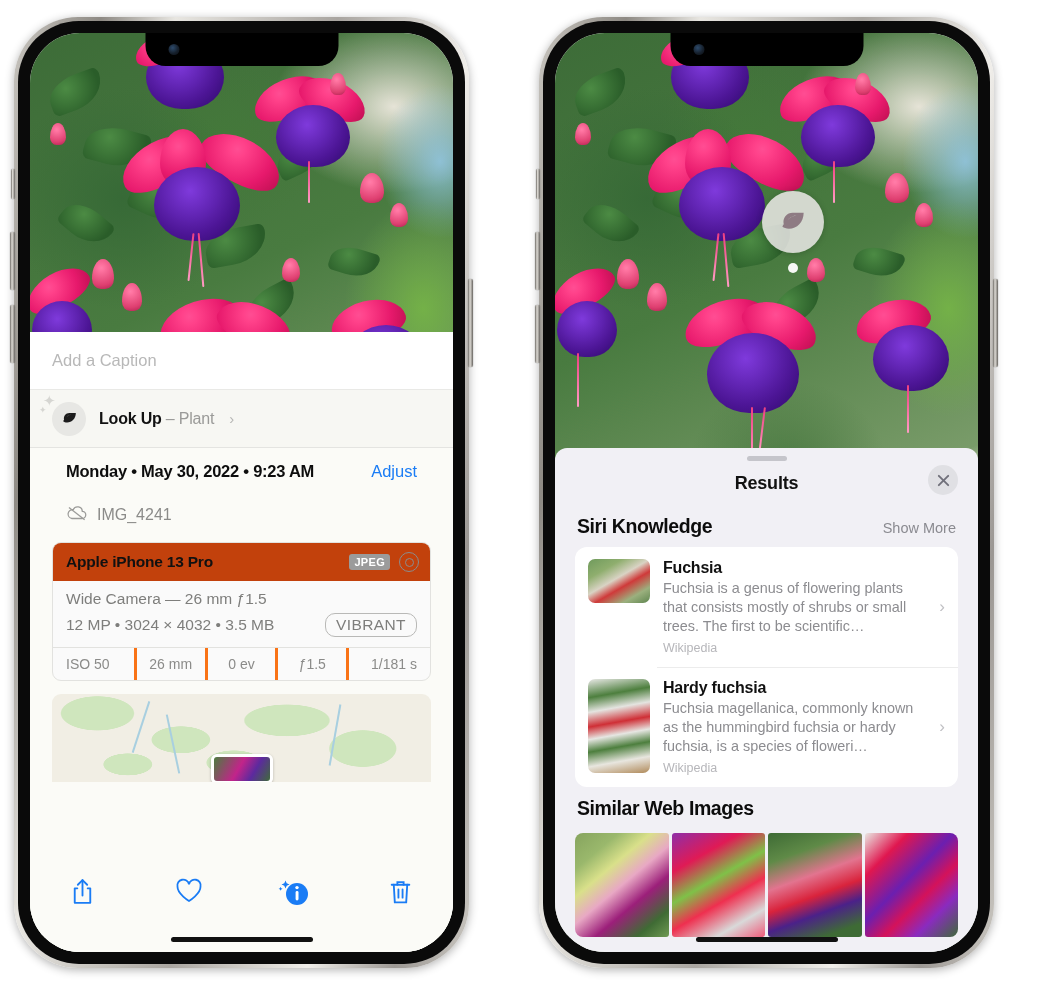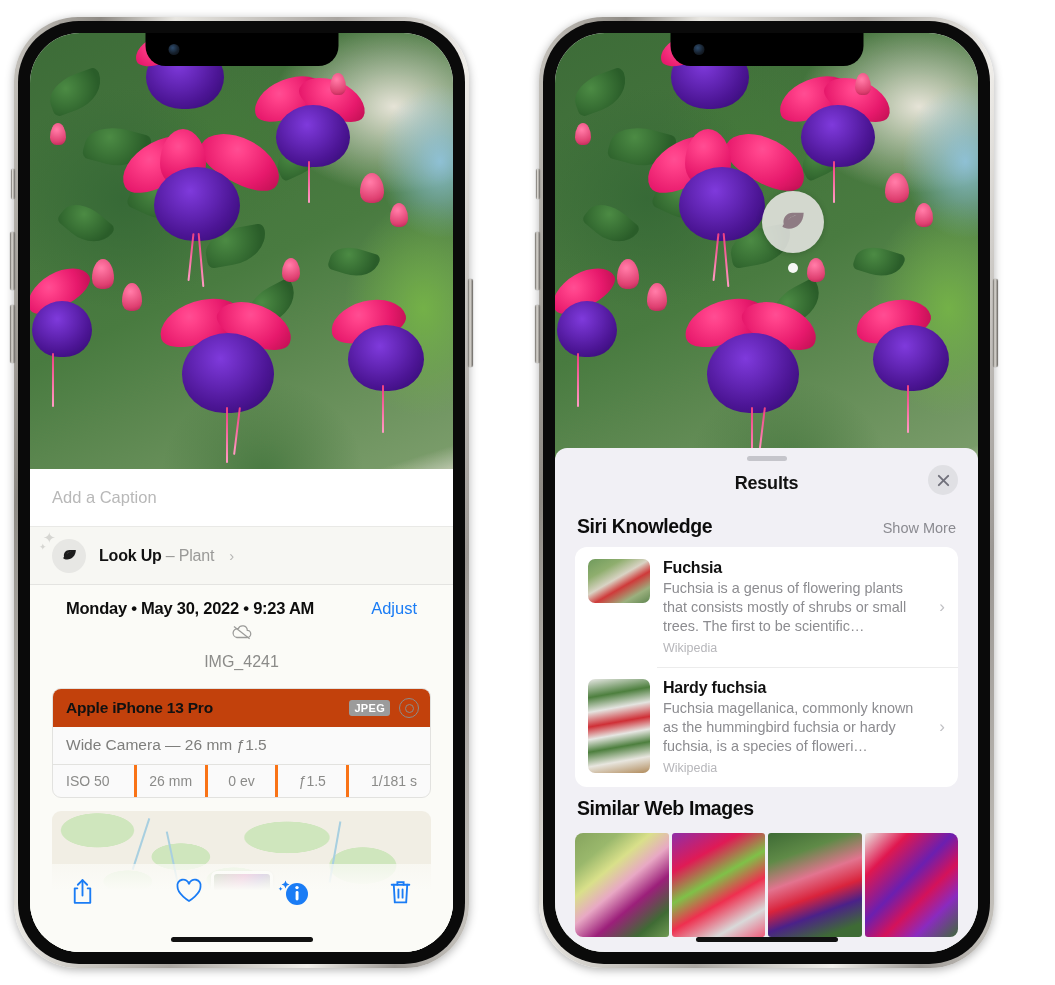--- a/index.html
+++ b/index.html
@@ -79,21 +79,21 @@
   
   .bud{ position:absolute; border-radius:50% 50% 40% 40%/65% 65% 35% 35%;
         background:radial-gradient(circle at 42% 30%,#ff7fa8,#d8416f 70%,#a8224f 100%); }
   
   .stam{ position:absolute; width:1.5px; background:linear-gradient(#e8407f,#ff9dc4); border-radius:1px; }
   .leaf{ position:absolute; border-radius:60% 10% 60% 10%/60% 20% 80% 20%;
          background:radial-gradient(circle at 35% 30%,#4e8a46,#2c5c2b 75%); }
 
   
   .sheet{
-    position:absolute; left:0; right:0; bottom:0; height:483px;
+    position:absolute; left:0; right:0; bottom:0; height:620px;
     background:#fbfbf7; z-index:20; display:flex; flex-direction:column;
   }
   .caption{
     height:58px; background:#ffffff; display:flex; align-items:center;
     padding:0 22px; font-size:16.5px; color:#b8b8b8;
     border-bottom:1px solid #e9e9e6;
   }
   .lookup-row{
     height:58px; display:flex; align-items:center; gap:13px;
     padding:0 22px; background:#f7f7f3;
@@ -106,22 +106,22 @@
   .sparkle{ position:absolute; left:-9px; top:-9px; color:#d6d6d2; font-size:15px; line-height:1;}
   .sparkle.small{ left:-13px; top:4px; font-size:9px; }
   .lu-text{ font-size:16px; font-weight:700; color:#111; letter-spacing:-.2px;}
   .lu-text .sub{ font-weight:400; color:#9a9a98; }
   .chev{ color:#b6b6b4; font-size:15px; margin-left:2px;}
 
   .meta{ padding:14px 36px 6px; }
   .meta-top{ display:flex; align-items:baseline; justify-content:space-between;}
   .meta-date{ font-size:16.5px; font-weight:700; color:#0d0d0d; letter-spacing:-.25px;}
   .adjust{ font-size:16.5px; color:#1a7cf5; }
-  .meta-file{ display:flex; align-items:center; gap:9px; margin-top:6px;
-    font-size:16px; color:#8b8b89;flex-direction:column; }
+  .meta-file{ display:flex; align-items:center; gap:9px; margin-top:24px;
+    font-size:16px; color:#8b8b89; }
 
   .camcard{
     margin:11px 22px 0; border-radius:9px; overflow:hidden;
     border:1px solid #e2e2df; background:#fafafa;
   }
   .cc-head{
     display:flex; align-items:center; justify-content:space-between;
     background:#c2410c; padding:9px 11px 9px 13px;
   }
   .cc-title{ font-size:15.5px; font-weight:700; color:#111; letter-spacing:-.2px;}
@@ -316,20 +316,24 @@
               <span class="cc-title">Apple iPhone 13 Pro</span>
               <span class="cc-right">
                 <span class="tag-jpeg">JPEG</span>
                 <span class="raw-ico">
                     <i></i>
                   </span>
               </span>
             </div>
             <div class="cc-body">
               <div class="cc-line1">Wide Camera — 26 mm ƒ1.5</div>
+              <div class="cc-line2">
+                <span>12 MP • 3024 × 4032 • 3.5 MB</span>
+                <span class="vib">VIBRANT</span>
+              </div>
             </div>
             <div class="cc-foot">
               <div>ISO 50</div>
               <div>26 mm</div>
               <div>0 ev</div>
               <div>ƒ1.5</div>
               <div>1/181 s</div>
             </div>
           </div>
 

